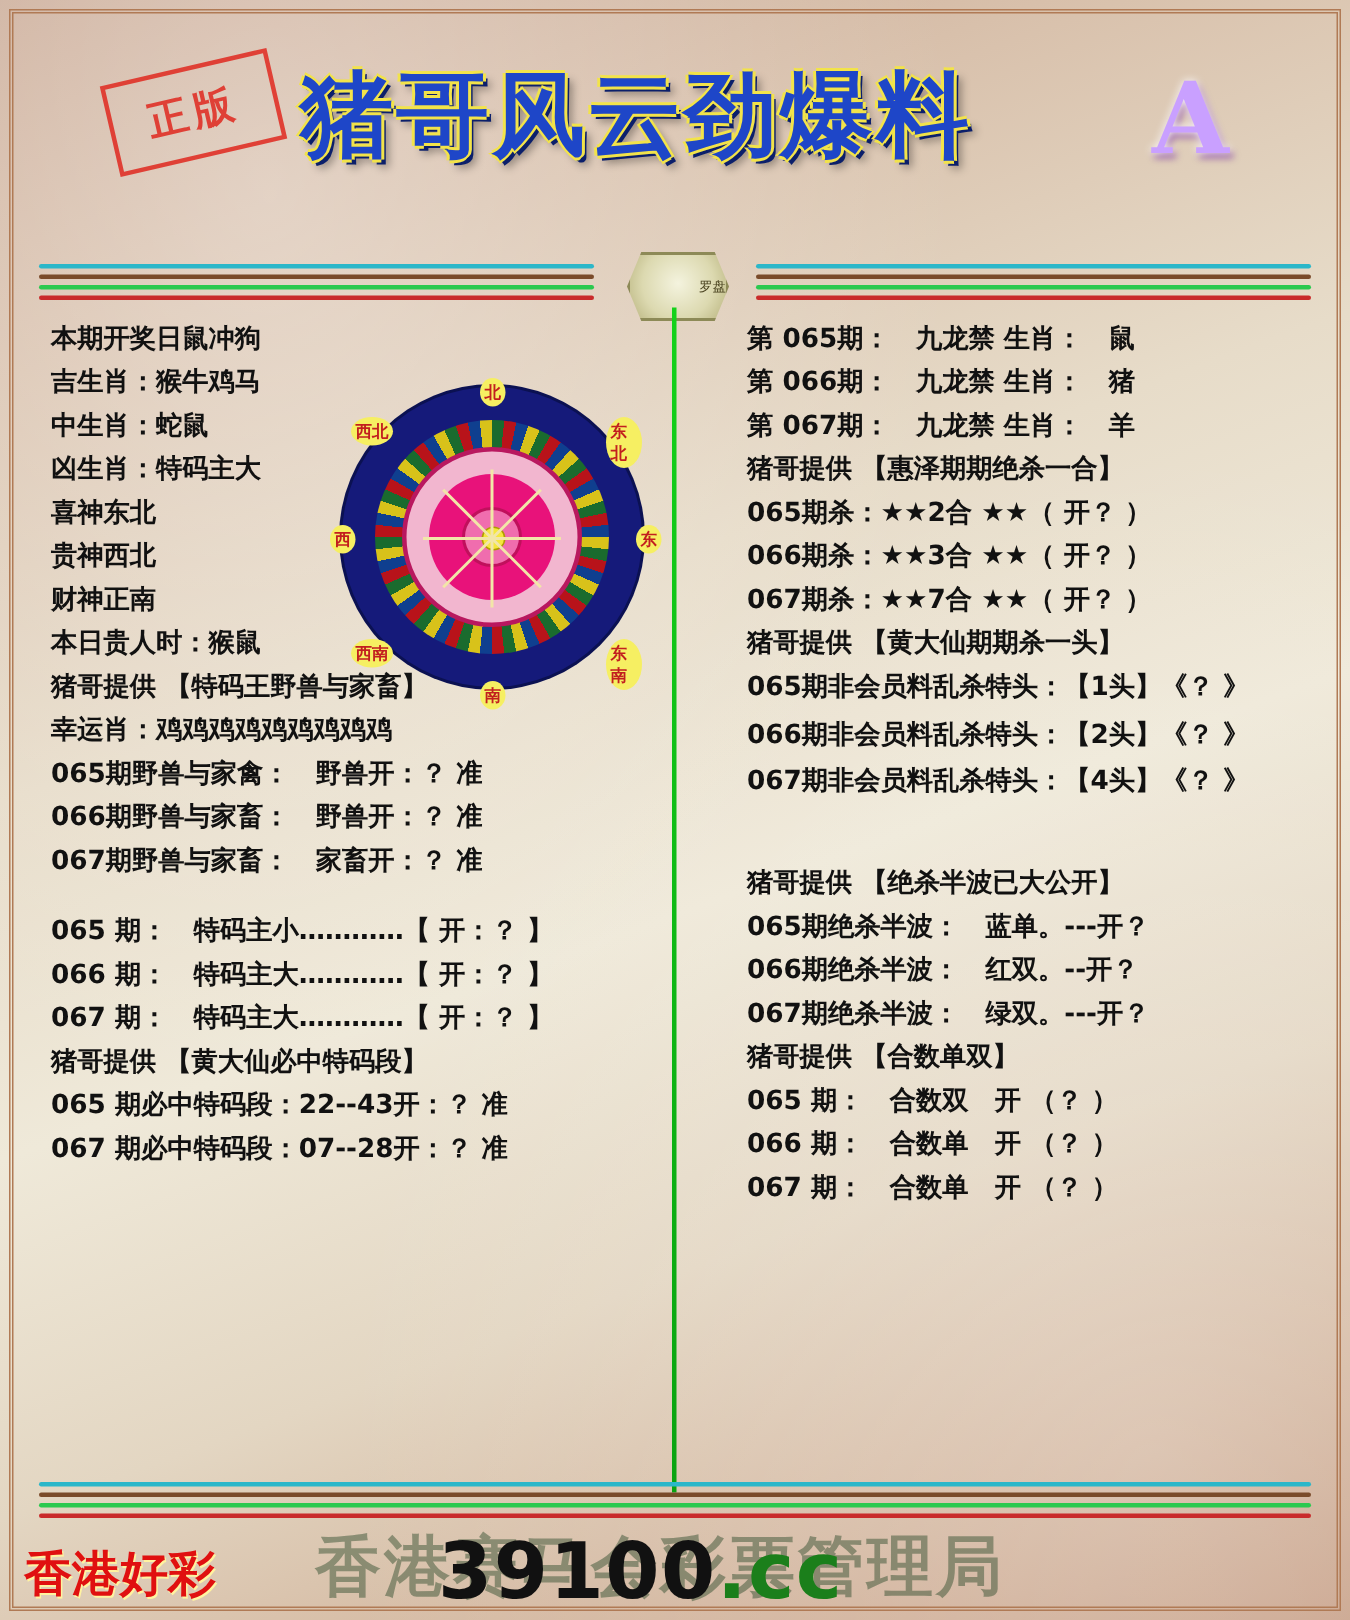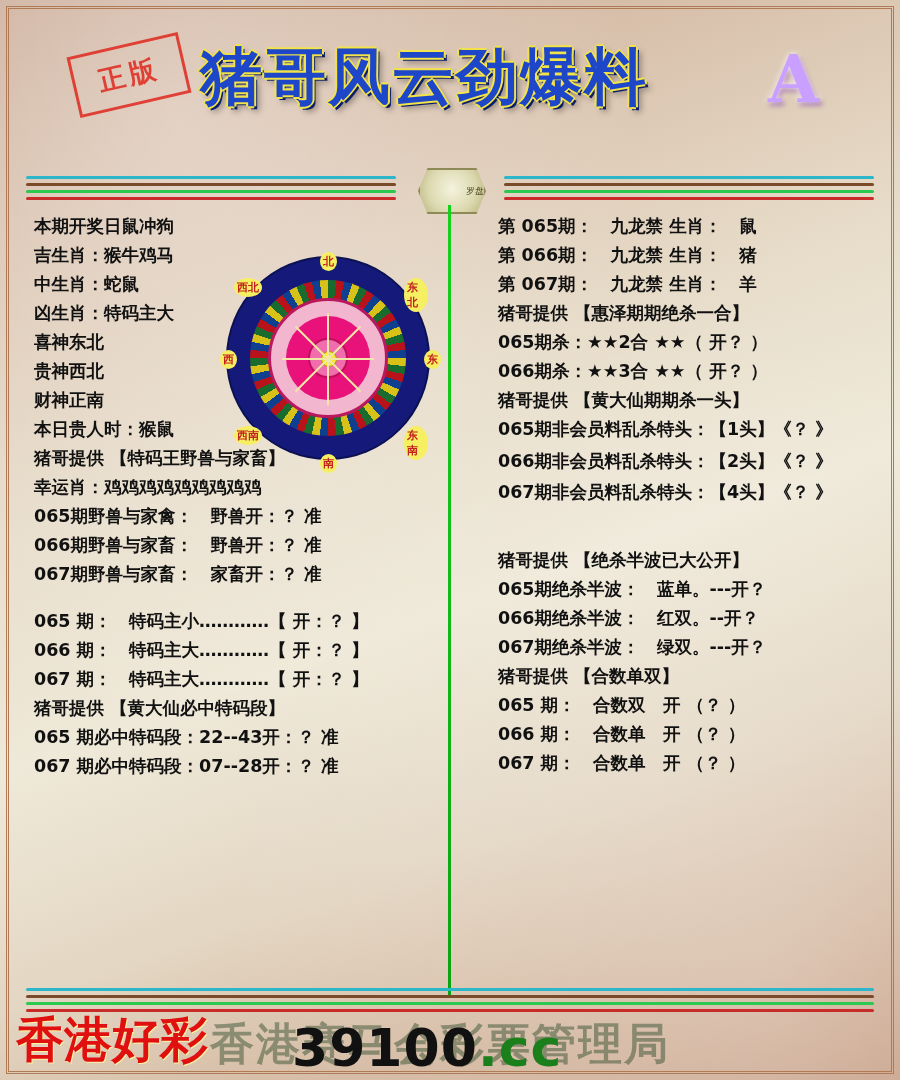--- a/index.html
+++ b/index.html
@@ -123,21 +123,21 @@
   
   .footer { position:absolute; left:0; bottom:0; width:900px; height:96px; }
   .footer .fwave { position:absolute; height:3px; border-radius:2px; }
   .watermark {
     position:absolute; left:210px; bottom:6px;
     font-size:44px; font-weight:bold; color:rgba(40,70,40,.45);
     font-family:"DejaVu Sans", sans-serif; letter-spacing:2px;
   }
   .foot-left {
     position:absolute; left:16px; bottom:8px;
-    font-size:48px; font-weight:bold; color:#e01010;
+    font-size:32px; font-weight:bold; color:#e01010;
     font-family:"DejaVu Sans", sans-serif;
     text-shadow:1px 1px 0 #fff3a0;
   }
   .foot-num {
     position:absolute; left:292px; bottom:2px;
     font-size:52px; font-weight:bold; color:#111;
     font-family:"DejaVu Sans", sans-serif; letter-spacing:1px;
   }
   .foot-num .dom { color:#1b7f1b; }
 </style>
@@ -222,20 +222,21 @@
   </div>
 
   <div class="col right">
     <div class="row">第 065期：　九龙禁 生肖：　鼠</div>
     <div class="row">第 066期：　九龙禁 生肖：　猪</div>
     <div class="row">第 067期：　九龙禁 生肖：　羊</div>
 
     <div class="row">猪哥提供 【惠泽期期绝杀一合】</div>
     <div class="row">065期杀：★★2合 ★★（ 开？ ）</div>
     <div class="row">066期杀：★★3合 ★★（ 开？ ）</div>
+    <div class="row">067期杀：★★7合 ★★（ 开？ ）</div>
 
     <div class="row">猪哥提供 【黄大仙期期杀一头】</div>
     <div class="row loose">065期非会员料乱杀特头：【1头】《？ 》</div>
     <div class="row loose">066期非会员料乱杀特头：【2头】《？ 》</div>
     <div class="row loose">067期非会员料乱杀特头：【4头】《？ 》</div>
 
     <div class="gap big"></div>
 
     <div class="row">猪哥提供 【绝杀半波已大公开】</div>
     <div class="row">065期绝杀半波：　蓝单。---开？</div>

